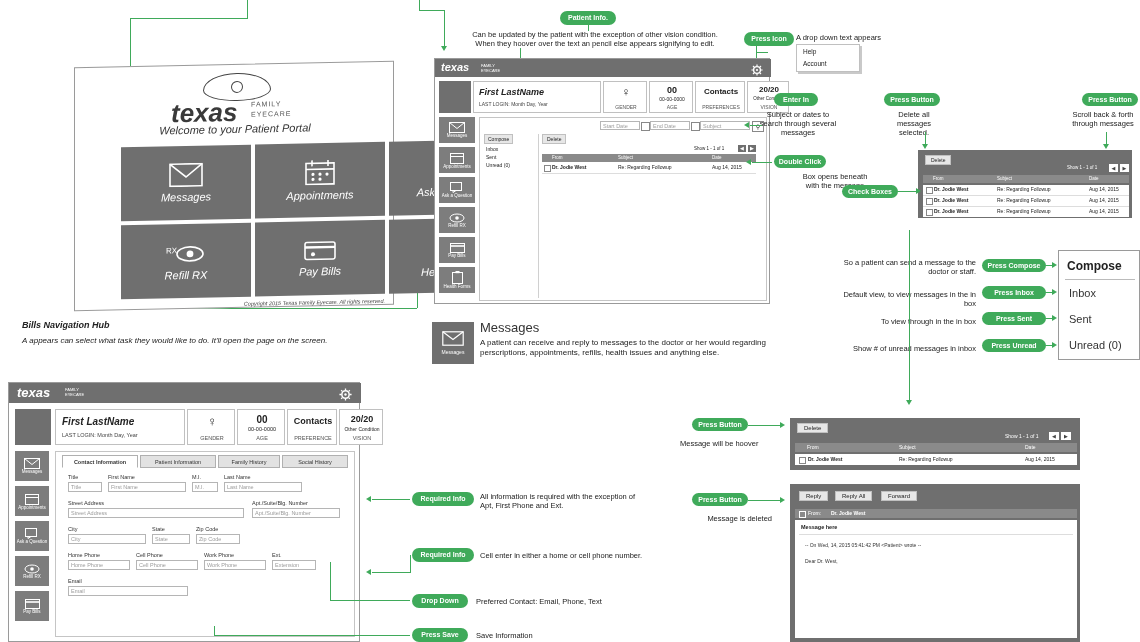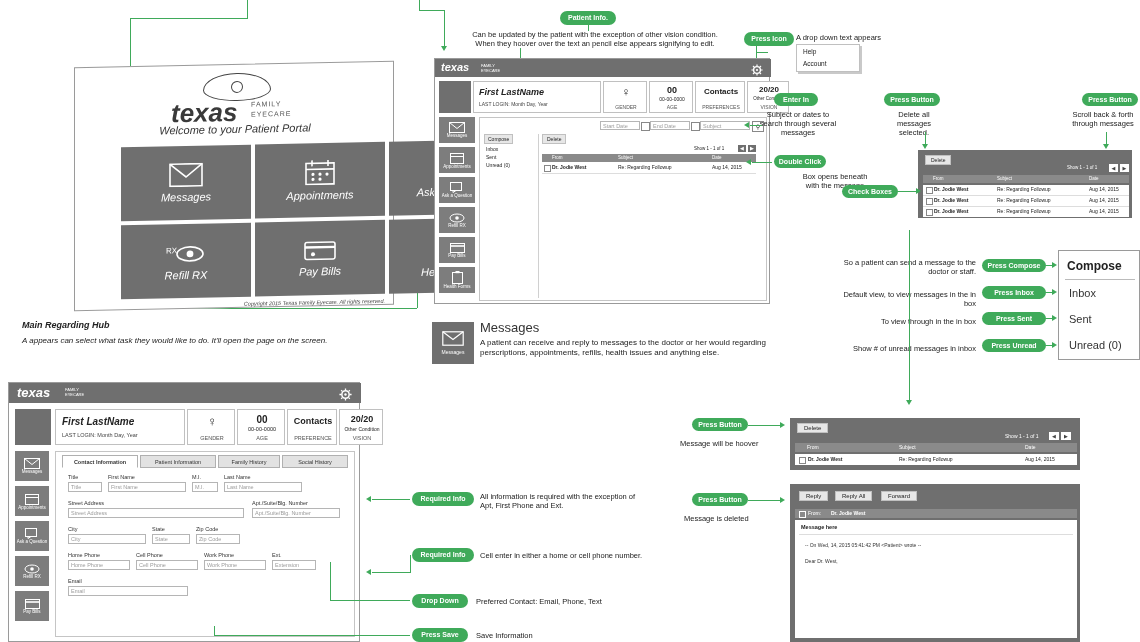--- a/index.html
+++ b/index.html
@@ -111,21 +111,21 @@
   <div class="tile abs" style="left:314px;top:158px;width:130px;height:74px;">
     <svg width="24" height="28" viewBox="0 0 24 28">
         <rect x="1" y="3" width="22" height="24" fill="none" stroke="#fff" stroke-width="1.6"></rect>
         <rect x="8" y="1" width="8" height="4" fill="#fff"></rect>
         <path d="M5 11 H19 M5 15 H19 M5 19 H14" stroke="#fff" stroke-width="1.3"></path>
       </svg>
     <div class="tile-label">Health Forms</div>
   </div>
   <div class="abs" style="left:0;top:236px;width:310px;text-align:right;font-size:5.5px;font-style:italic;color:#444;">Copyright 2015 Texas Family Eyecare. All rights reserved.</div>
 </div>
-<div class="abs" style="left:22px;top:320px;font-size:9px;font-style:italic;font-weight:bold;">Main Regarding Hub</div>
+<div class="abs" style="left:22px;top:320px;font-size:9px;font-style:italic;font-weight:bold;">Bills Navigation Hub</div>
 <div class="abs note italic" style="left:22px;top:336px;width:330px;font-size:8px;">A appears can select what task they would like to do. It'll open the page on the screen.</div>
 
 <div class="callout abs" style="left:560px;top:11px;width:56px;height:14px;">Patient Info.</div>
 <div class="abs note center" style="left:470px;top:30px;width:250px;white-space:pre-line;">Can be updated by the patient with the exception of other vision condition.
 When they hoover over the text an pencil else appears signifying to edit.</div>
 <div class="hair vline" style="left:588px;top:25px;height:6px;"></div>
 <div class="hair vline" style="left:520px;top:48px;height:30px;"></div>
 <div class="arrow arr-d" style="left:517px;top:76px;"></div>
 
 <div class="callout abs" style="left:744px;top:32px;width:50px;height:14px;">Press Icon</div>
@@ -384,21 +384,21 @@
     <div class="abs" style="left:36px;top:1px;font-size:5px;color:#fff;font-weight:bold;">Dr. Jodie West</div>
   </div>
   <div class="abs" style="left:4px;top:35px;width:282px;height:118px;background:#fff;">
     <div class="abs" style="left:6px;top:4px;font-size:5.5px;font-weight:bold;">Message here</div>
     <div class="abs" style="left:4px;top:14px;width:274px;height:1px;background:#ddd;"></div>
     <div class="abs" style="left:10px;top:22px;font-size:5px;color:#333;">-- On Wed, 14, 2015 05:41:42 PM &lt;Patient&gt; wrote --</div>
     <div class="abs" style="left:10px;top:38px;font-size:5px;color:#333;">Dear Dr. West,</div>
   </div>
 </div>
 <div class="callout abs" style="left:692px;top:493px;width:56px;height:13px;">Press Button</div>
-<div class="abs note" style="left:684px;top:514px;width:88px;">Message is deleted</div>
+<div class="abs note" style="left:684px;top:514px;width:88px;text-align:right;">Message is deleted</div>
 <div class="hair hline" style="left:748px;top:500px;width:32px;"></div>
 <div class="arrow arr-r" style="left:780px;top:497px;"></div>
 
 <div class="hair vline" style="left:909px;top:230px;height:172px;"></div>
 <div class="arrow arr-d" style="left:906px;top:400px;"></div>
 
 <div class="panel abs" style="left:8px;top:382px;width:352px;height:260px;">
   <div class="grayhdr abs" style="left:0;top:0;width:352px;height:20px;">
     <div class="abs" style="left:8px;top:2px;font-size:13px;font-style:italic;font-weight:bold;color:#fff;">texas</div>
     <div class="abs" style="left:56px;top:5px;font-size:4px;color:#fff;line-height:1.2;">FAMILY<br>EYECARE</div>

